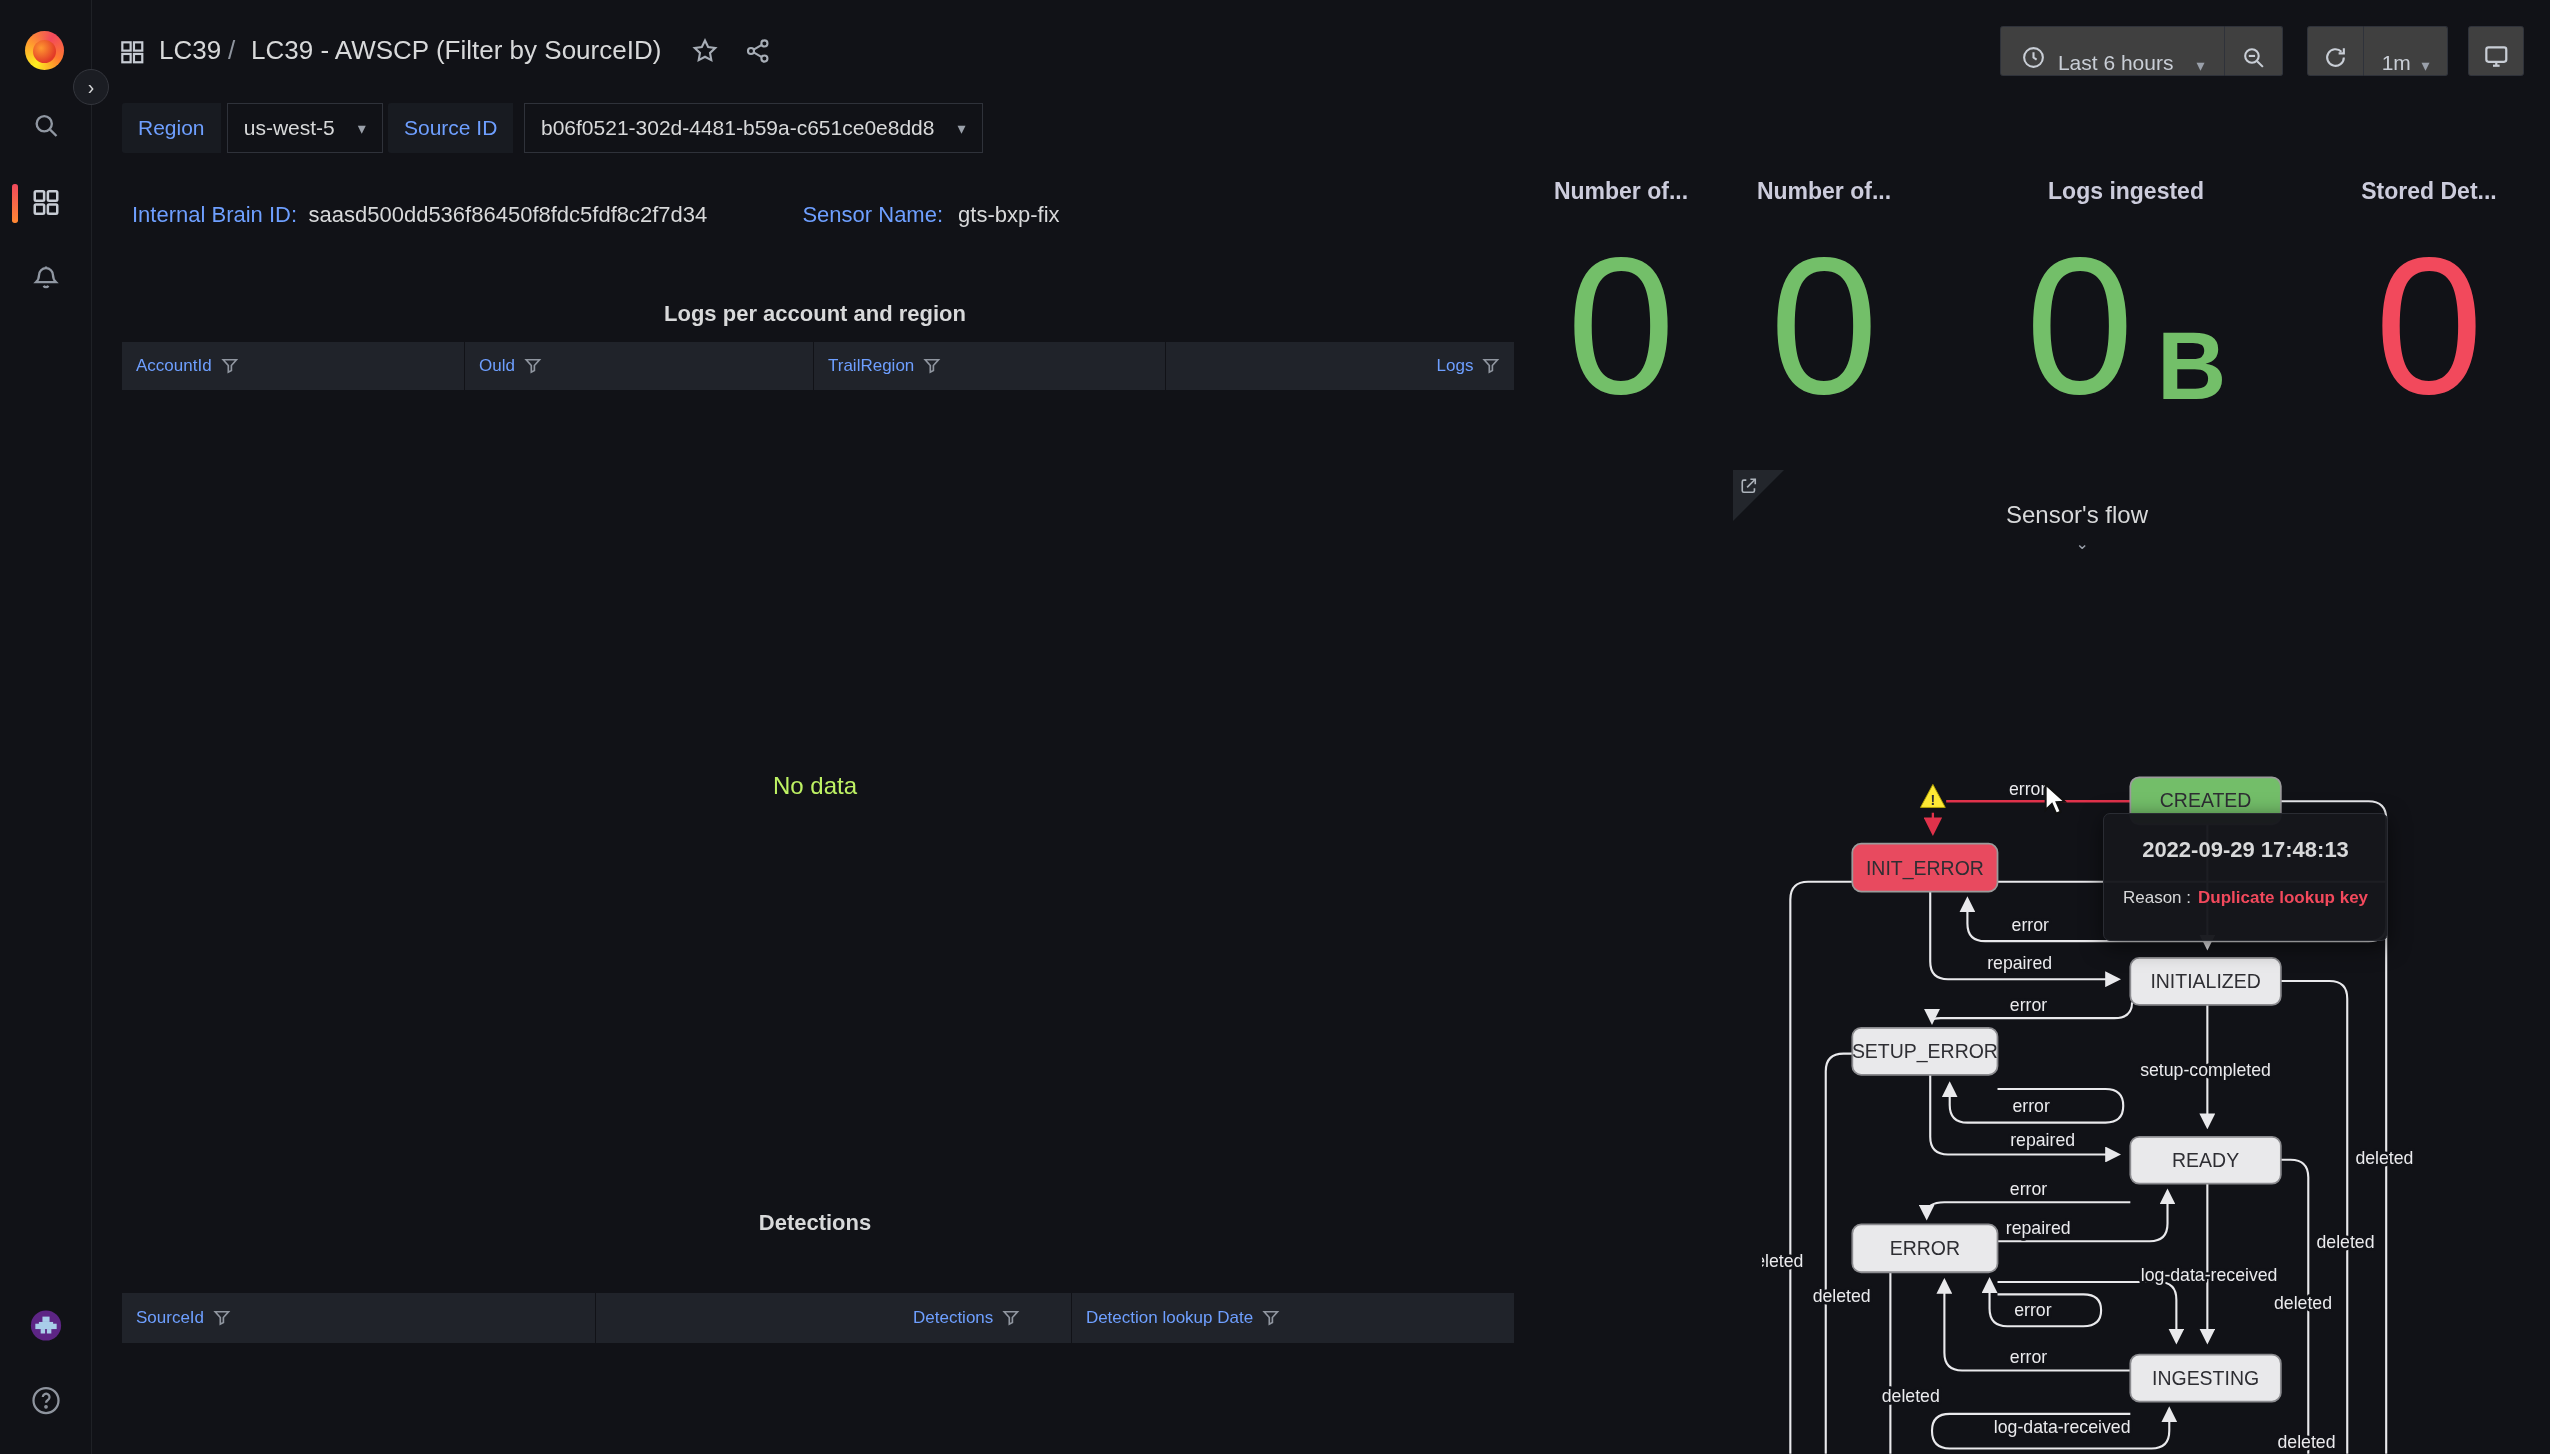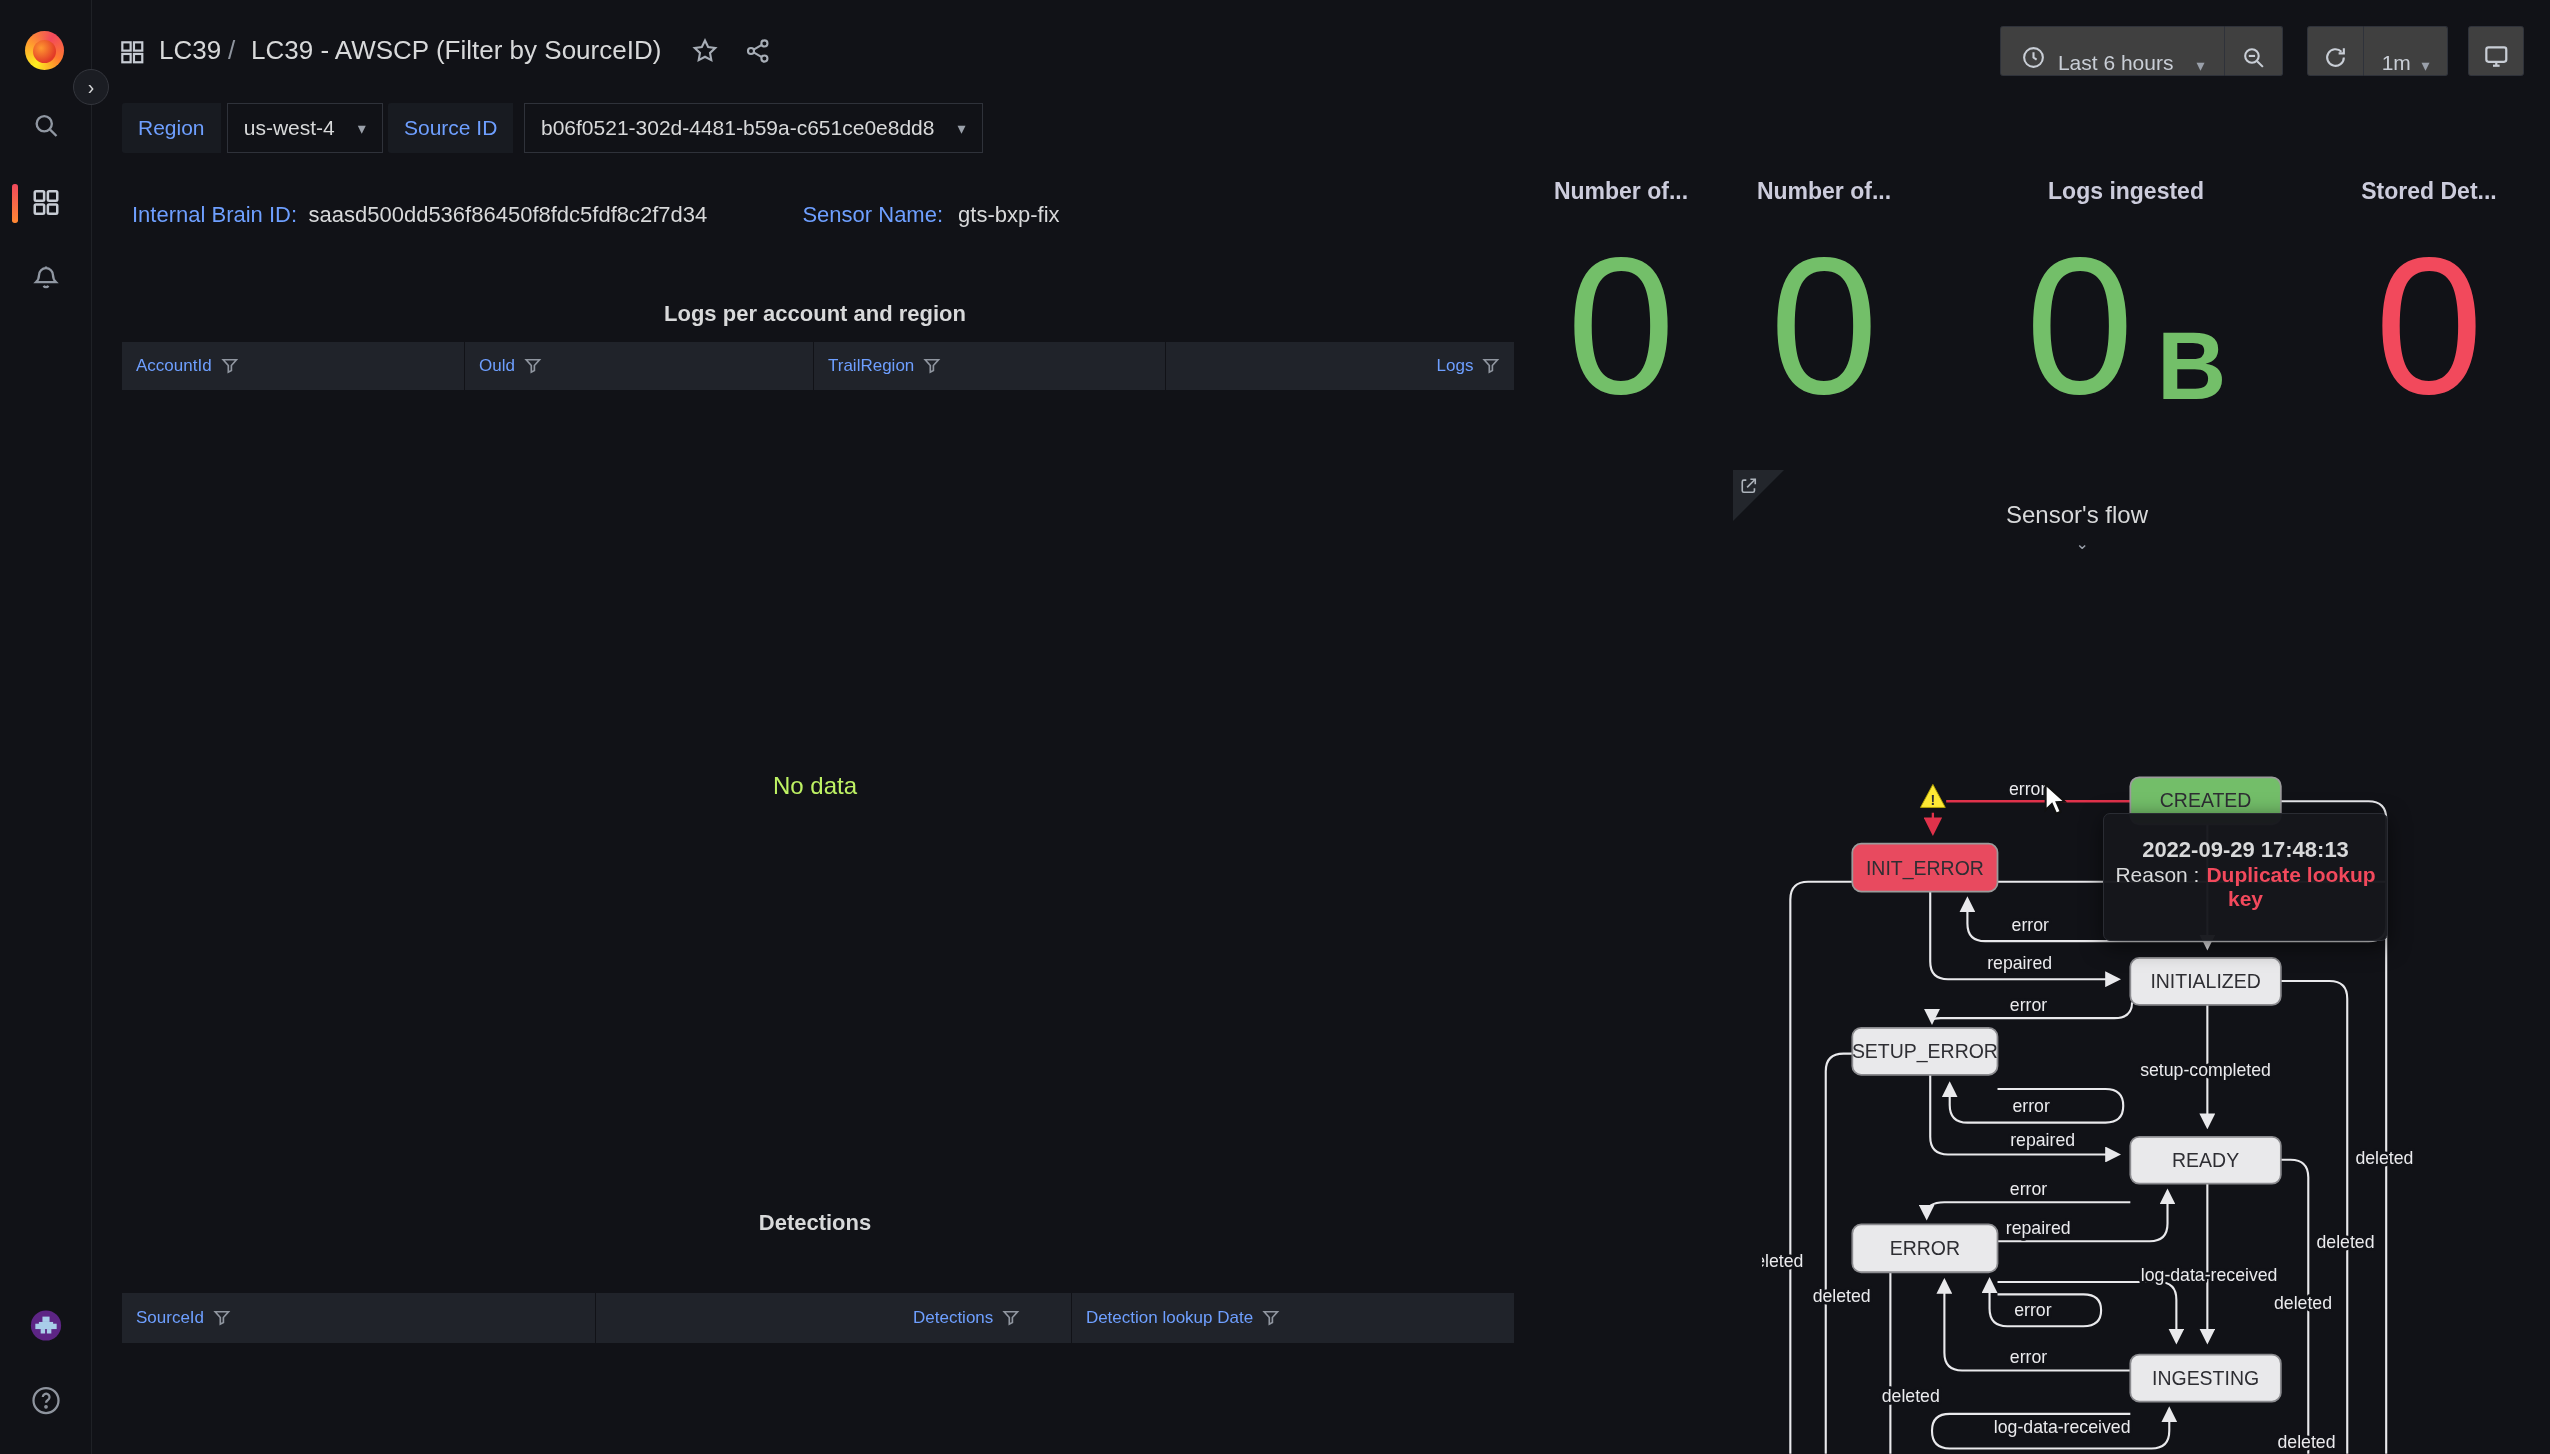--- a/index.html
+++ b/index.html
@@ -58,21 +58,21 @@
   svg text.elbl{font:20px "Liberation Sans",sans-serif;fill:#ebebee;paint-order:stroke;
       stroke:#111217;stroke-width:6px;stroke-linejoin:round;text-anchor:middle;}
   svg text.nlbl{font:500 22px "Liberation Sans",sans-serif;fill:#2e2e33;text-anchor:middle;}
   .edge{fill:none;stroke:#e9e9ec;stroke-width:2.4;}
   .edge-red{fill:none;stroke:#e0324b;stroke-width:2.6;}
   
   #flow-tooltip{position:absolute;left:2103px;top:813px;width:285px;height:128px;z-index:8;
       background:rgba(22,23,28,0.97);border:0.9px solid #2a2c33;border-radius:7px;
       box-shadow:0 5.3px 21px rgba(0,0,0,.55);text-align:center;box-sizing:border-box;padding-top:23px;}
   #flow-tooltip .date{font-size:22px;font-weight:700;color:#d8d9da;}
-  #flow-tooltip .reason{font-size:21px;color:#d8d9da;}
+  #flow-tooltip .reason{font-size:17px;color:#d8d9da;margin-top:25px;}
   #flow-tooltip .reason .val{color:#f2495c;font-weight:700;margin-left:7px;}
   #cursor{position:absolute;left:2042px;top:783px;z-index:9;}
 </style>
 </head>
 <body>
 
 <div id="app">
 
   <nav id="sidebar">
     <div id="logo"></div>
@@ -184,21 +184,21 @@
             <rect x="3" y="4" width="18" height="13" rx="2"></rect>
             <line x1="9" y1="20.5" x2="15" y2="20.5"></line>
             <line x1="12" y1="17" x2="12" y2="20.5"></line>
           </svg></span>
     </div>
   </div>
 
   <div class="abs" style="left:122px;top:103px;display:flex;">
     <div class="chip-label">Region</div>
     <div class="chip-value" style="margin-left:6.2px;">
-      <span>us-west-4</span>
+      <span>us-west-5</span>
       <span class="chev">▾</span>
     </div>
   </div>
   <div class="abs" style="left:388px;top:103px;display:flex;">
     <div class="chip-label">Source ID</div>
     <div class="chip-value" style="margin-left:10.6px;">
       <span>b06f0521-302d-4481-b59a-c651ce0e8dd8</span>
       <span class="chev">▾</span>
     </div>
   </div>

